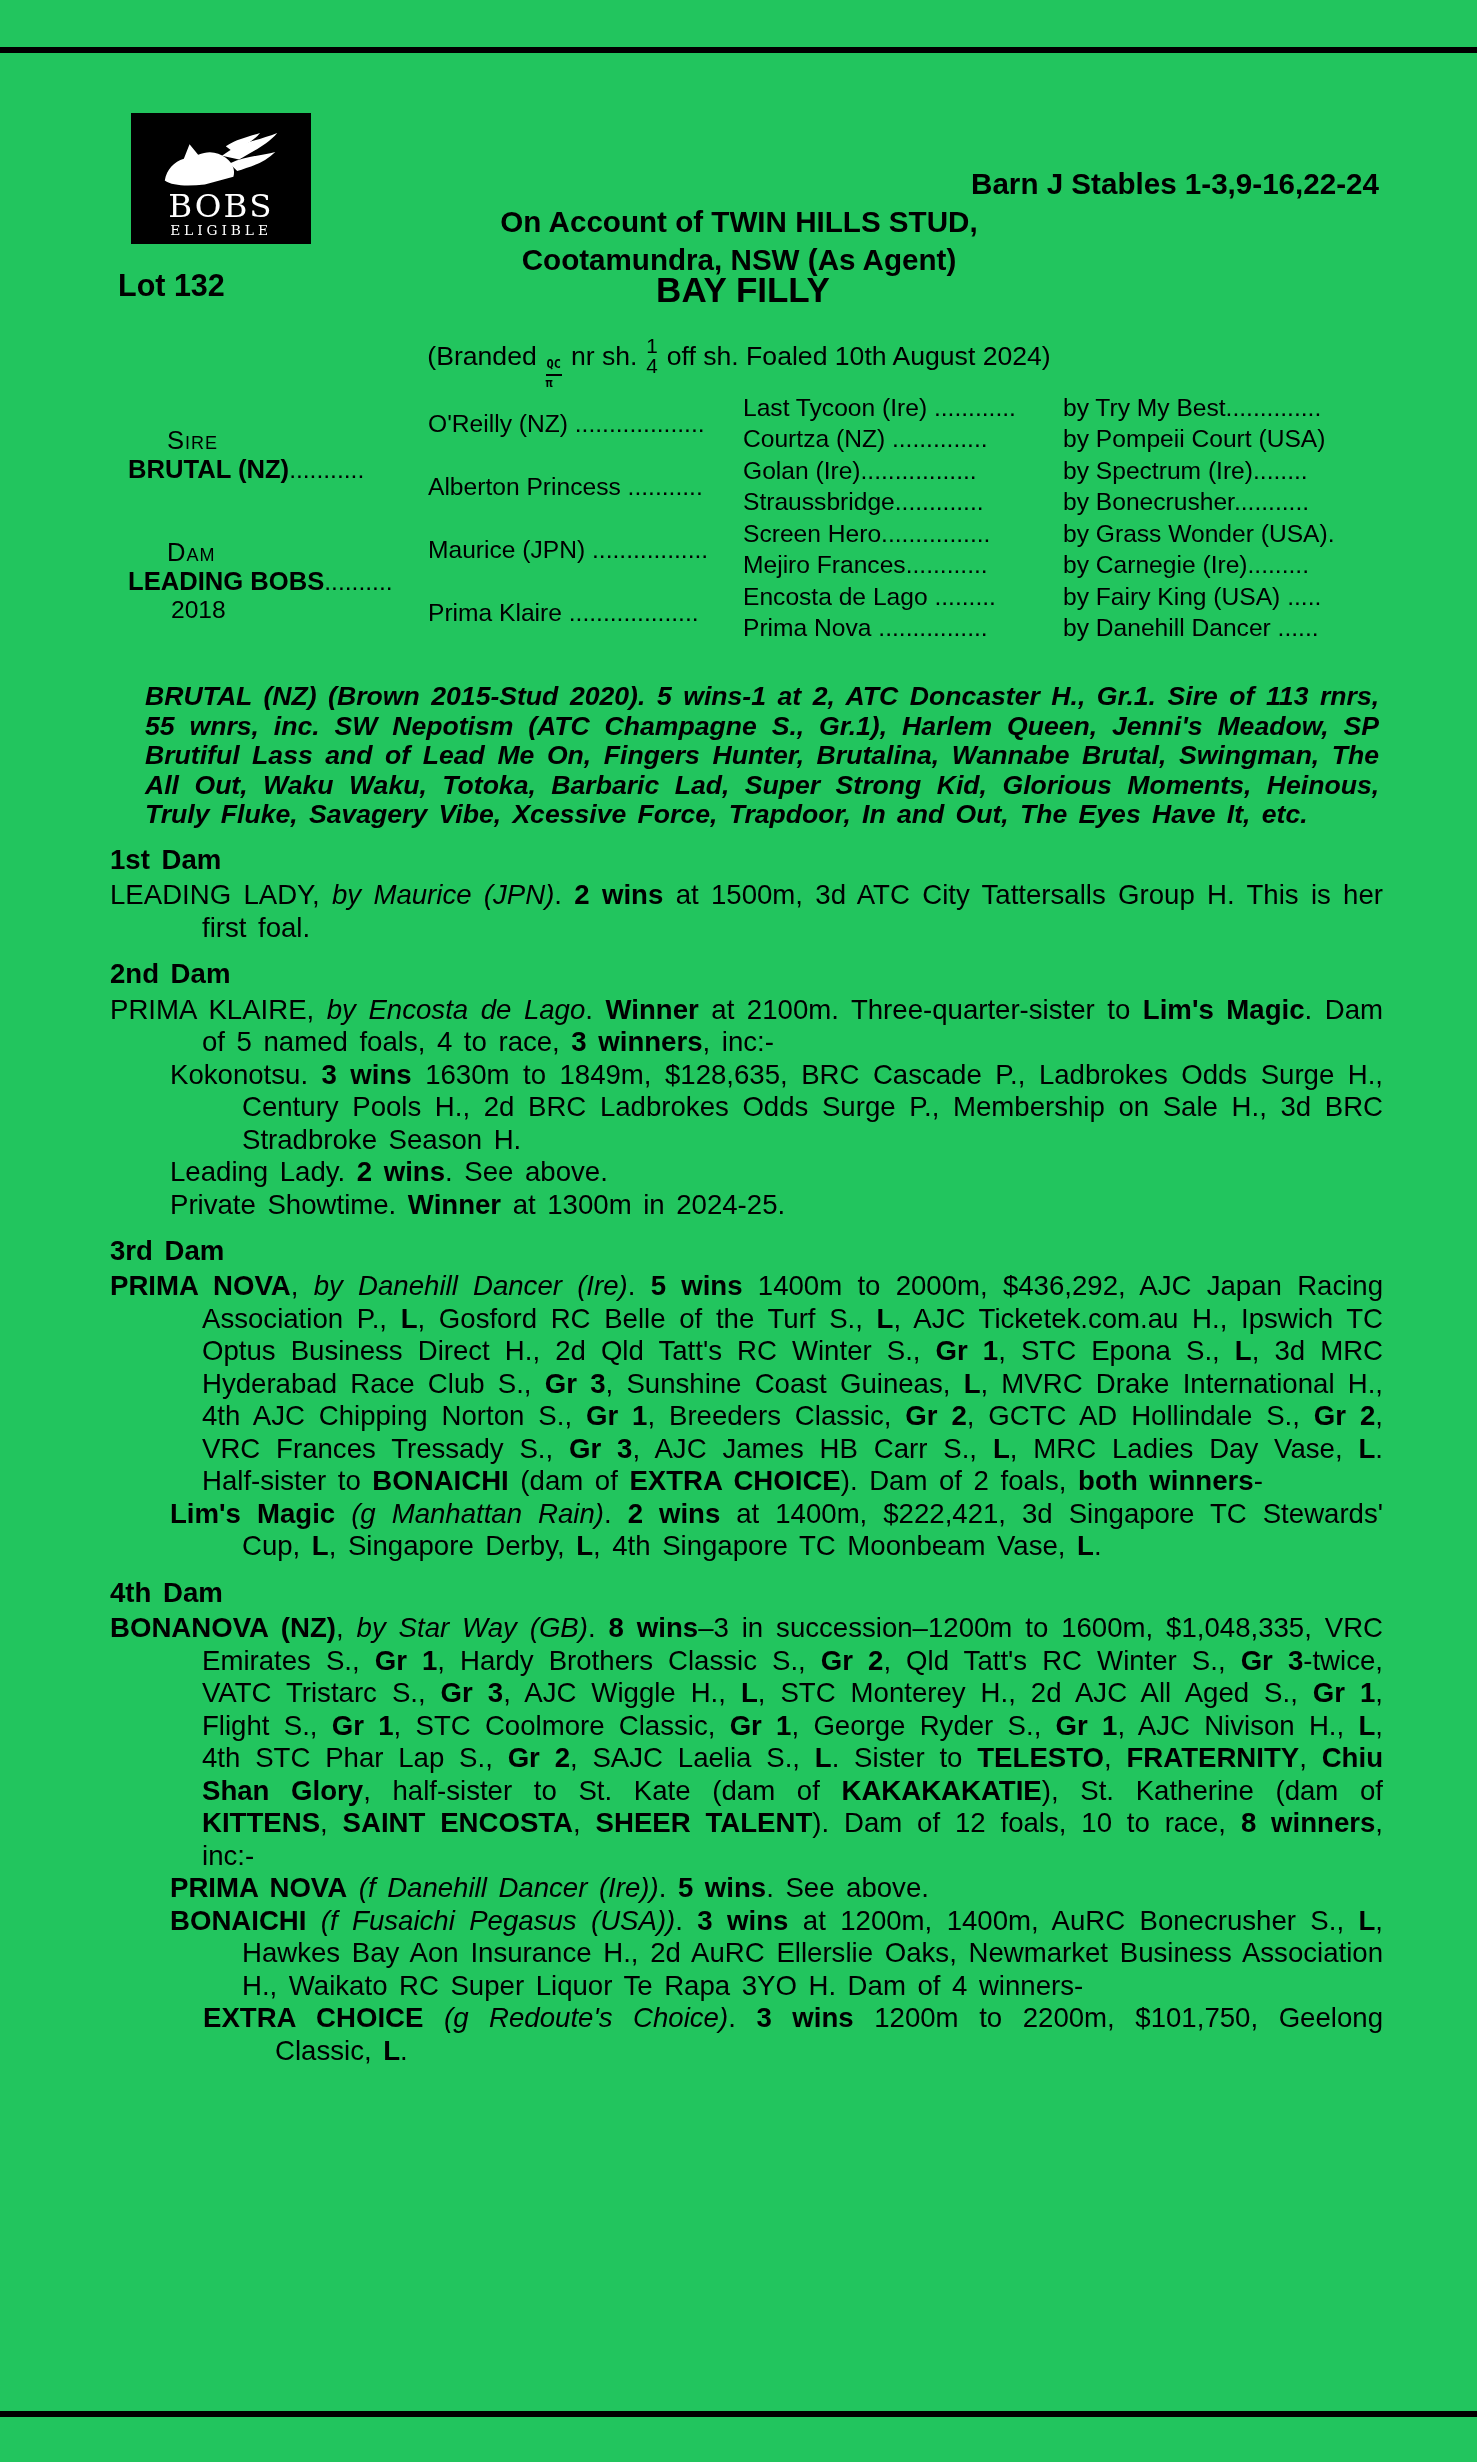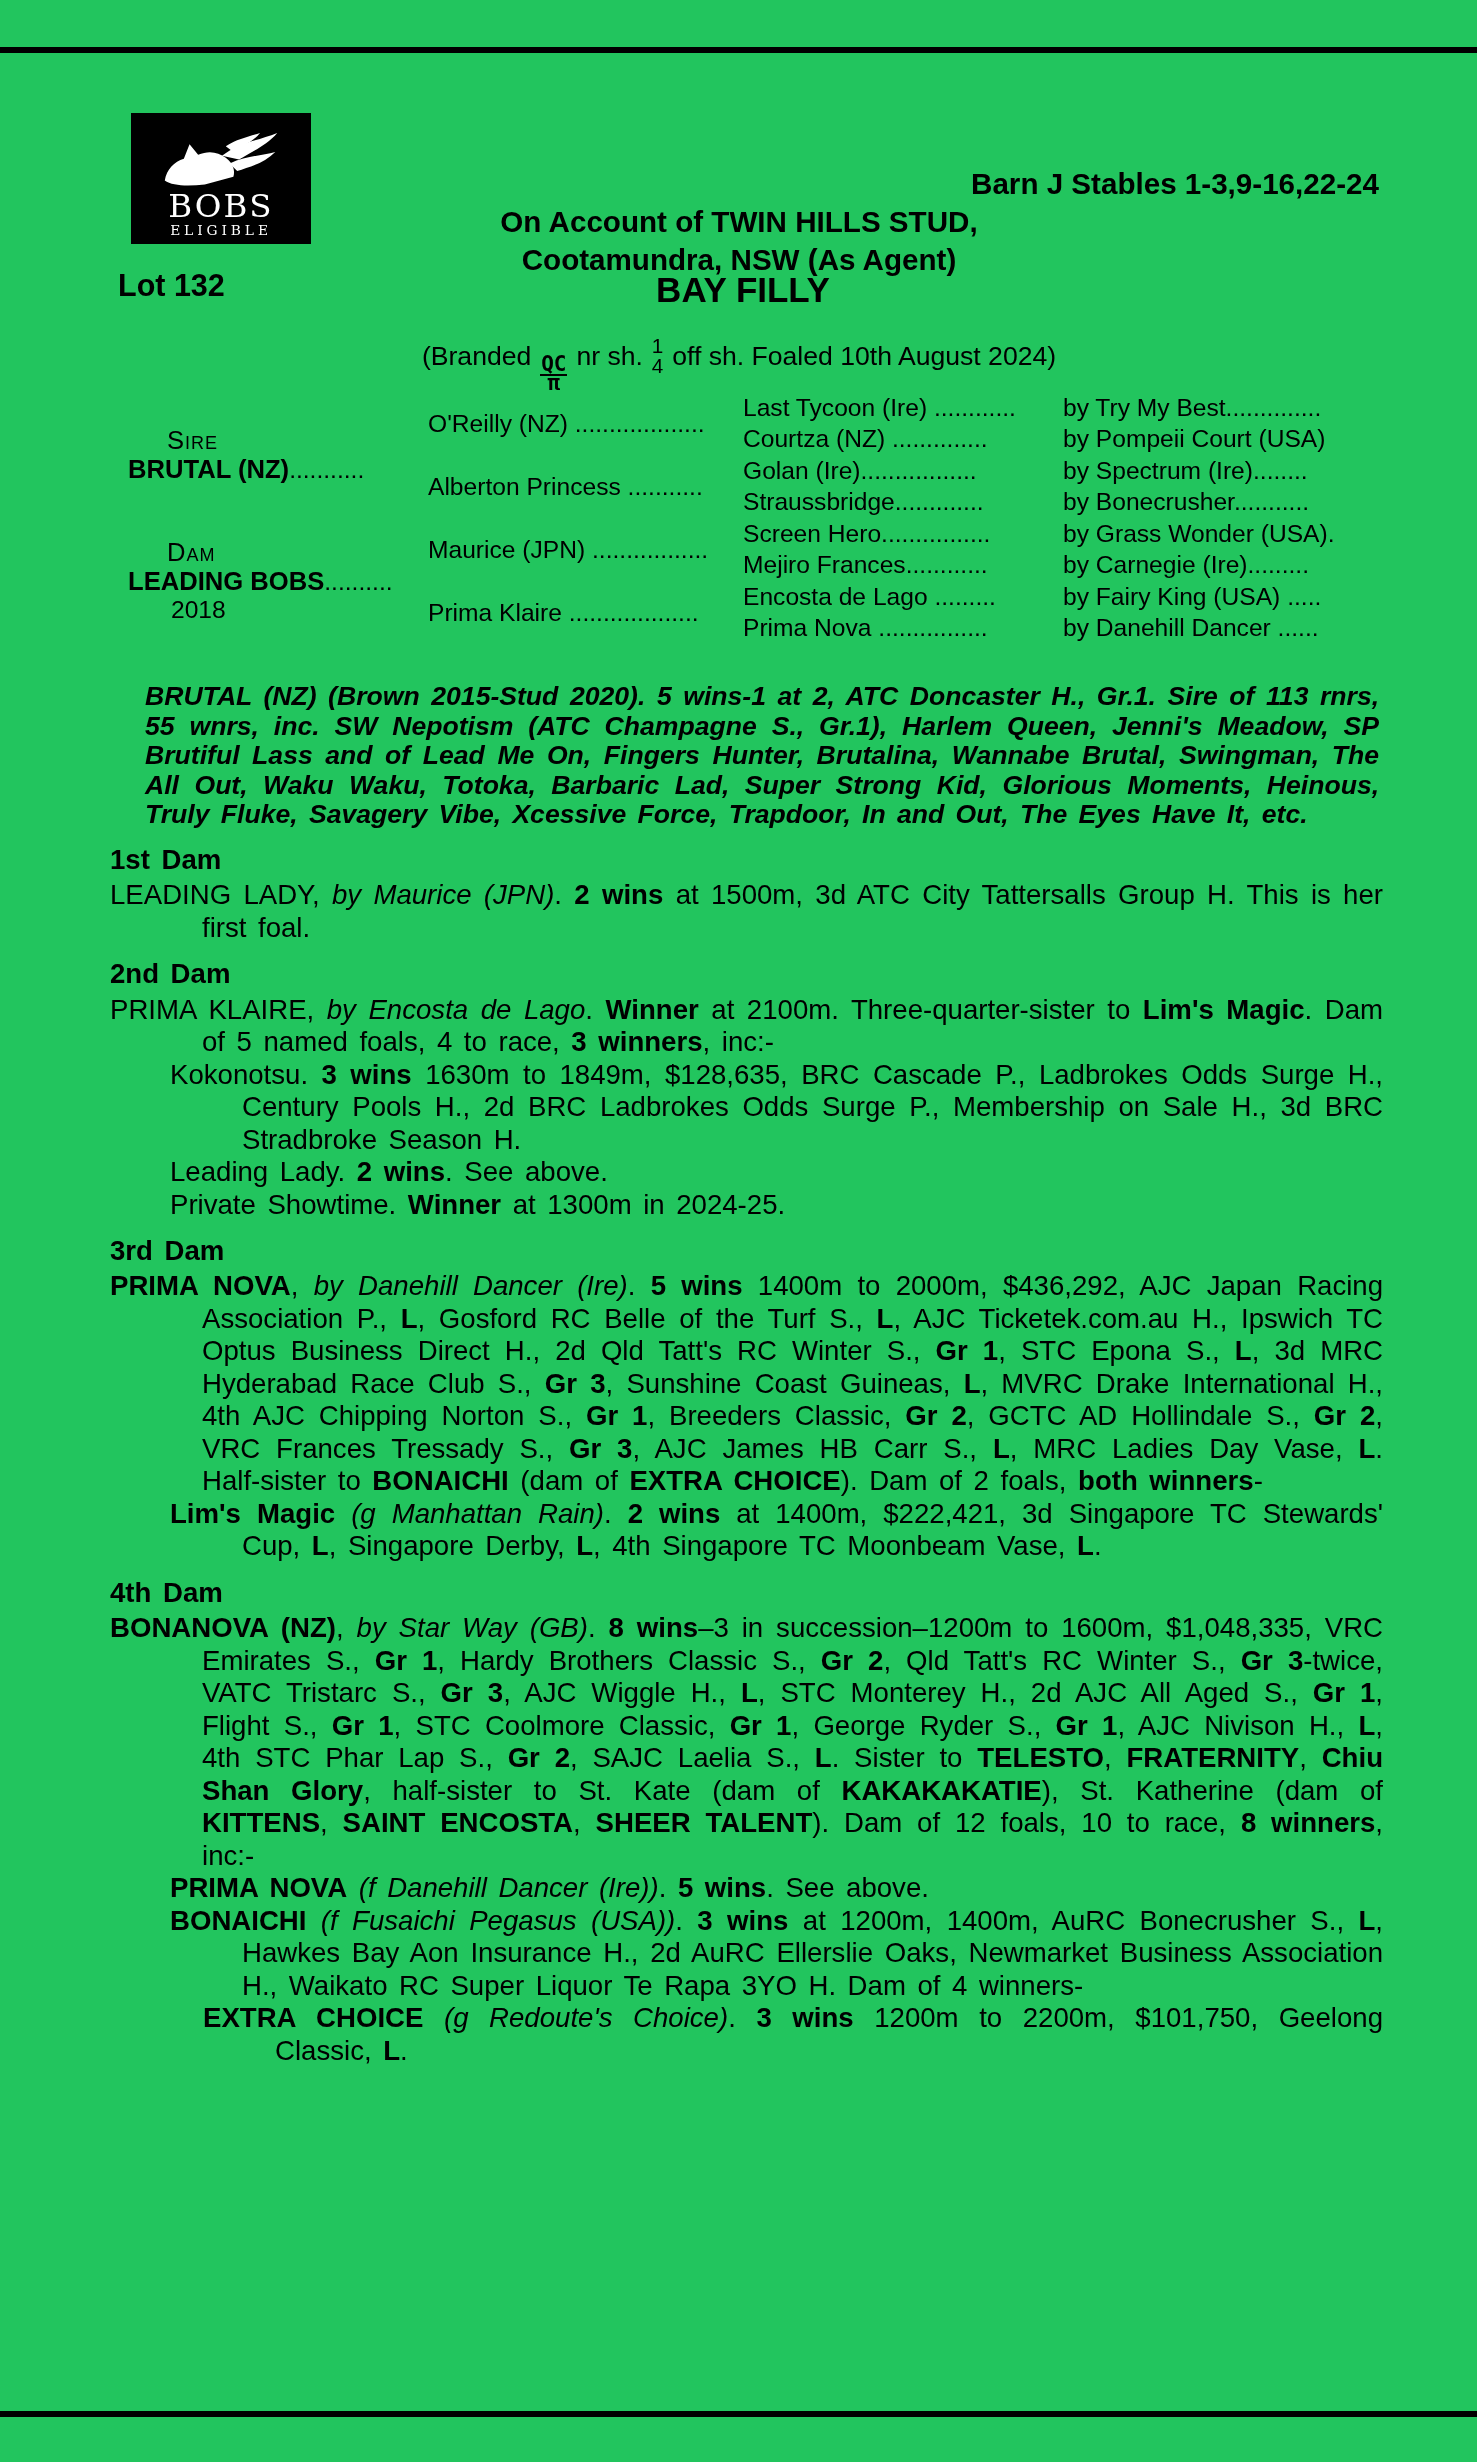--- a/index.html
+++ b/index.html
@@ -13,21 +13,21 @@
   .logo{position:absolute;left:131px;top:113px;width:180px;height:131px;background:#000;color:#fff;
         display:flex;flex-direction:column;align-items:center;justify-content:flex-end;padding-bottom:4.9px;box-sizing:border-box;}
   .logo svg{display:block;margin-bottom:-2px;}
   .logo-bobs{font-family:"DejaVu Serif",serif;font-size:32.5px;line-height:32.5px;letter-spacing:2px;}
   .logo-elig{font-family:"DejaVu Serif",serif;font-size:13.8px;line-height:16.7px;letter-spacing:3.9px;}
   .barn{position:absolute;right:99px;top:167px;font-weight:bold;font-size:29.6px;}
   .account{position:absolute;left:0;top:203px;width:100%;text-align:center;font-weight:bold;font-size:29.6px;line-height:38px;}
   .lot{position:absolute;left:118px;top:268px;font-weight:bold;font-size:30.5px;}
   .title{position:absolute;left:4px;top:270px;width:100%;text-align:center;font-weight:bold;font-size:35px;}
   .branded{position:absolute;left:0;top:321px;width:100%;display:flex;justify-content:center;align-items:center;gap:8.9px;font-size:26.6px;}
-  .brand-stack{display:inline-flex;flex-direction:column;align-items:center;font-weight:bold;font-size:21px;line-height:15.8px;font-family:"DejaVu Sans Mono",monospace;margin-top:36px;}
+  .brand-stack{display:inline-flex;flex-direction:column;font-weight:bold;font-size:12px;line-height:15.8px;font-family:"DejaVu Sans Mono",monospace;margin-top:36px;}
   .brand-top{border-bottom:2px solid #000;padding:0 1px 1px 1px;}
   .frac{display:inline-flex;flex-direction:column;align-items:center;font-size:20.7px;line-height:20.7px;}
 
   
   .ped{position:absolute;left:128px;top:392px;width:1253px;display:grid;
        grid-template-columns:300px 315px 1fr;grid-auto-rows:31.5px;font-size:24.6px;}
   .g1{grid-column:1;display:flex;flex-direction:column;justify-content:center;}
   .g1.s{grid-row:1 / span 4;}
   .g1.d{grid-row:5 / span 4;}
   .lbl{font-variant:small-caps;font-size:25.6px;padding-left:39px;letter-spacing:1px;}

